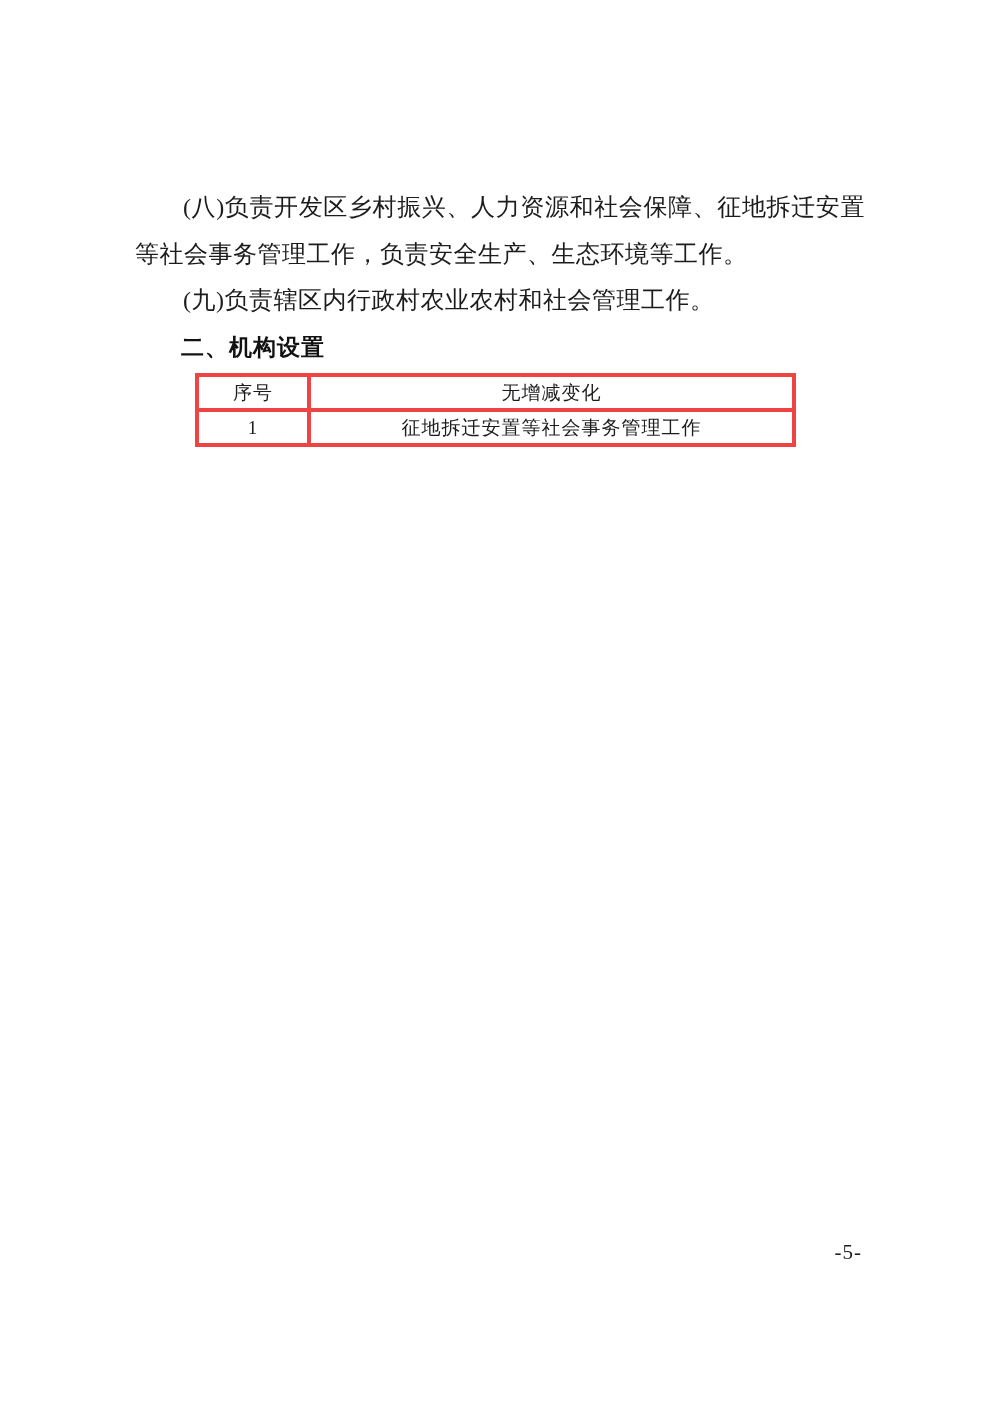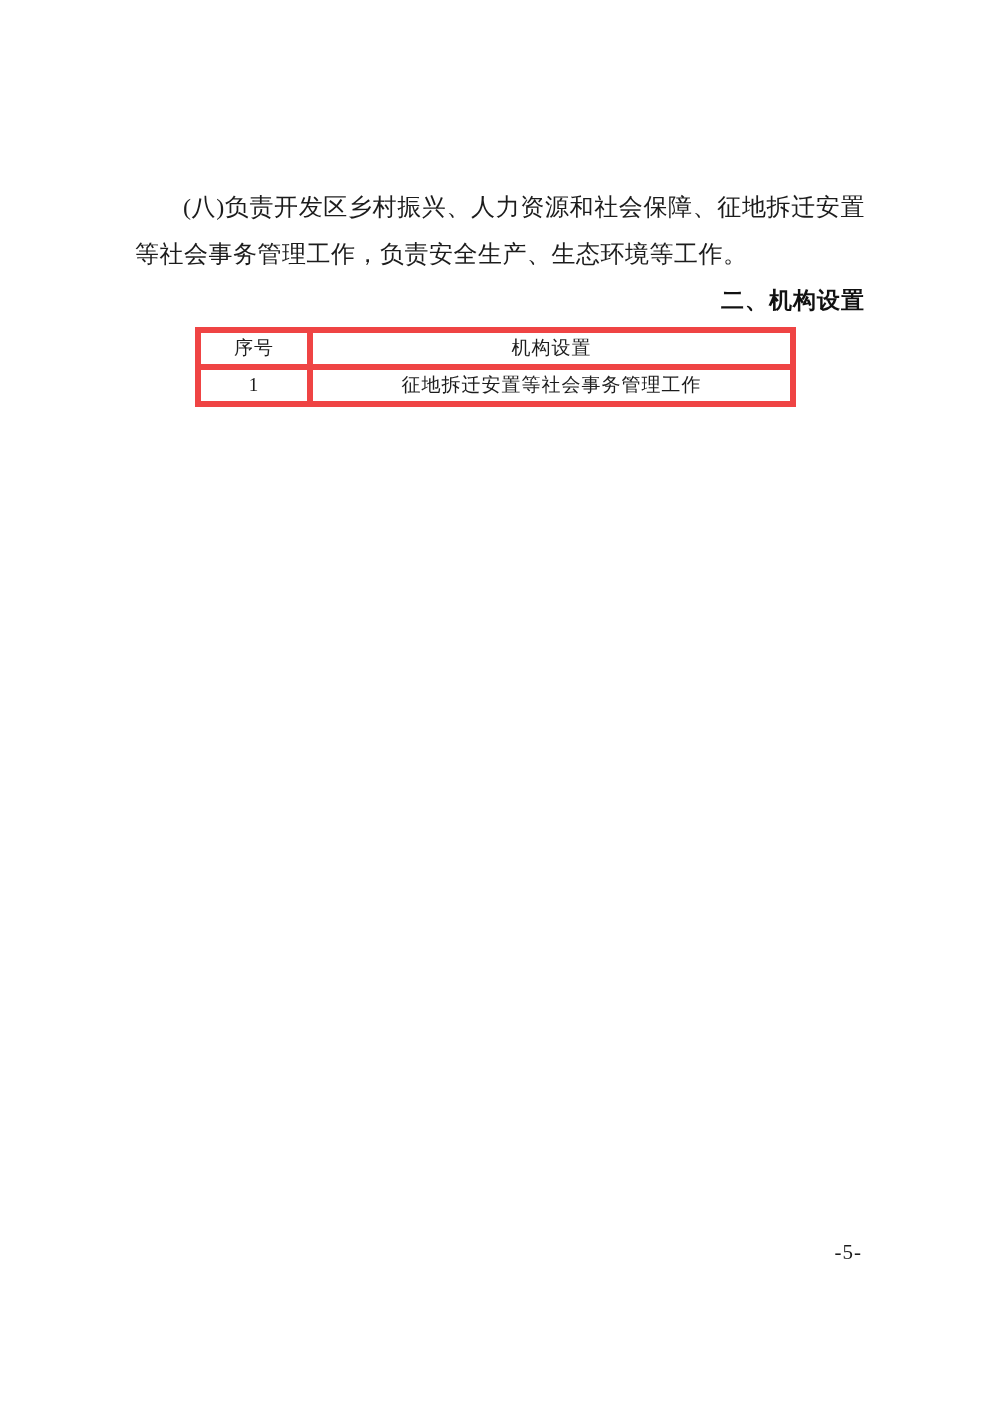--- a/index.html
+++ b/index.html
@@ -32,31 +32,30 @@
   }
   .heading {
     font-family: "Liberation Sans", "DejaVu Sans", sans-serif;
     font-weight: bold;
     font-size: 23px;
     line-height: 46.5px;
     text-indent: 2em;
     margin: 0;
     letter-spacing: 1px;
     color: #111111;
-    text-align: right;
   }
   .unit-table {
     border-collapse: collapse;
     table-layout: fixed;
     width: 601px;
     margin: 3px 0 0 60px;
     border: 2px solid #2a2a2a;
   }
   .unit-table th, .unit-table td {
-    border: 6px solid #ef4444;
+    border: 4px solid #ef4444;
     font-weight: normal;
     text-align: center;
     vertical-align: middle;
     font-size: 19px;
     height: 31px;
     padding: 0;
     letter-spacing: 1px;
   }
   .col-seq { width: 112px; }
   .page-num {
@@ -67,31 +66,32 @@
     letter-spacing: 1px;
     color: #1c1c1c;
   }
 </style>
 </head>
 <body>
 
 <div class="page">
   <div class="content">
     <p class="para">(八)负责开发区乡村振兴、人力资源和社会保障、征地拆迁安置等社会事务管理工作，负责安全生产、生态环境等工作。</p>
+    <p class="para">(九)负责辖区内行政村农业农村和社会管理工作。</p>
     <h2 class="heading">二、机构设置</h2>
 
     <table class="unit-table">
       <colgroup>
         <col class="col-seq">
         <col>
       </colgroup>
       <thead>
         <tr>
           <th>序号</th>
-          <th>机构设置</th>
+          <th>无增减变化</th>
         </tr>
       </thead>
       <tbody>
         <tr>
           <td>1</td>
           <td>征地拆迁安置等社会事务管理工作</td>
         </tr>
       </tbody>
     </table>
   </div>

